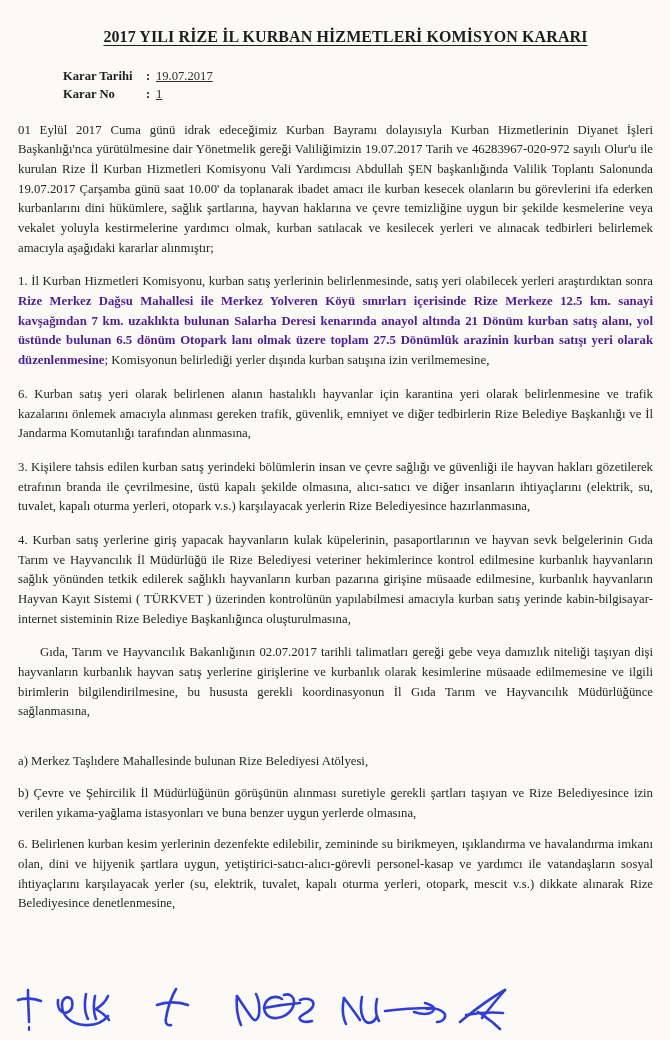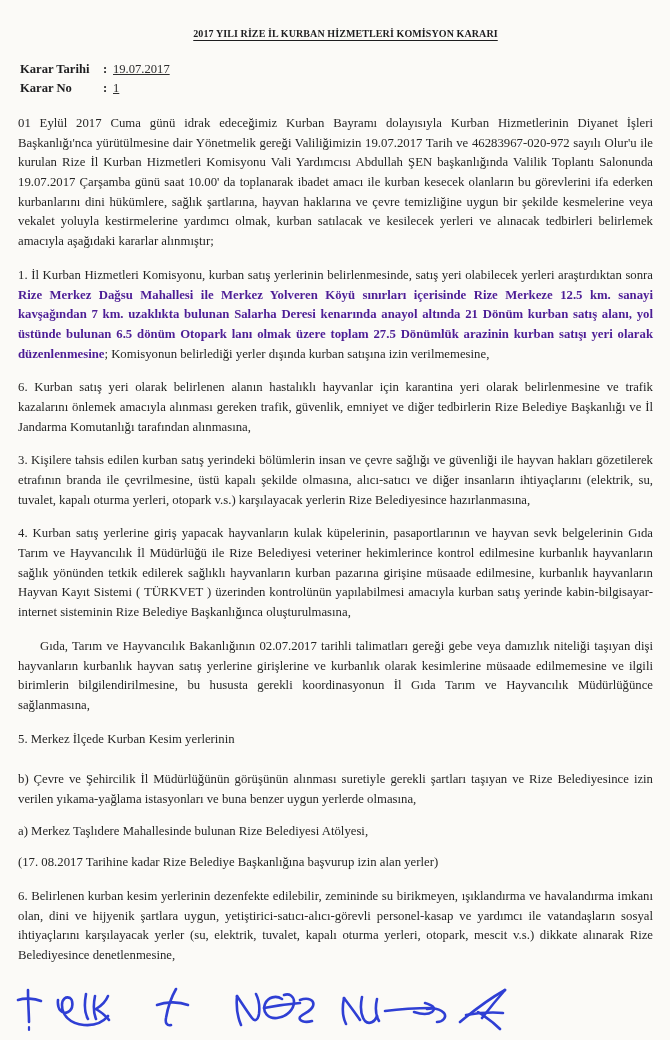--- a/index.html
+++ b/index.html
@@ -22,21 +22,21 @@
     width: 670px;
     height: 1040px;
     box-sizing: border-box;
     padding: 0 17px 0 18px;
   }
 
   
   .doc-title {
     text-align: center;
     font-weight: bold;
-    font-size: 10px;
+    font-size: 16px;
     letter-spacing: 0.1px;
     color: #1d1d1f;
     text-decoration: underline;
     text-underline-offset: 3px;
     text-decoration-thickness: 1.3px;
     margin: 0;
     padding-top: 28px;
     padding-left: 42px;
     padding-right: 22px;
     line-height: 1.1;
@@ -46,20 +46,21 @@
   .meta-block {
     margin-top: 21px;
     margin-left: 2px;
     font-size: 12.6px;
     line-height: 1.47;
   }
   .meta-row {
     display: flex;
     align-items: baseline;
     white-space: pre;
+    margin-left: 43px;
   }
   .meta-label {
     font-weight: bold;
     width: 83px;
     display: inline-block;
     color: #1d1d1f;
   }
   .meta-colon {
     font-weight: bold;
     width: 10px;
@@ -137,29 +138,27 @@
     <p class="para"><span>1. İl Kurban Hizmetleri Komisyonu, kurban satış yerlerinin belirlenmesinde, satış yeri olabilecek yerleri araştırdıktan sonra </span><b>Rize Merkez Dağsu Mahallesi ile Merkez Yolveren Köyü sınırları içerisinde Rize Merkeze 12.5 km. sanayi kavşağından 7 km. uzaklıkta bulunan Salarha Deresi kenarında anayol altında 21 Dönüm kurban satış alanı, yol üstünde bulunan 6.5 dönüm Otopark lanı olmak üzere toplam 27.5 Dönümlük arazinin kurban satışı yeri olarak düzenlenmesine</b><span>; Komisyonun belirlediği yerler dışında kurban satışına izin verilmemesine,</span></p>
 
     <p class="para">6. Kurban satış yeri olarak belirlenen alanın hastalıklı hayvanlar için karantina yeri olarak belirlenmesine ve trafik kazalarını önlemek amacıyla alınması gereken trafik, güvenlik, emniyet ve diğer tedbirlerin Rize Belediye Başkanlığı ve İl Jandarma Komutanlığı tarafından alınmasına,</p>
 
     <p class="para">3. Kişilere tahsis edilen kurban satış yerindeki bölümlerin insan ve çevre sağlığı ve güvenliği ile hayvan hakları gözetilerek etrafının branda ile çevrilmesine, üstü kapalı şekilde olmasına, alıcı-satıcı ve diğer insanların ihtiyaçlarını (elektrik, su, tuvalet, kapalı oturma yerleri, otopark v.s.) karşılayacak yerlerin Rize Belediyesince hazırlanmasına,</p>
 
     <p class="para">4. Kurban satış yerlerine giriş yapacak hayvanların kulak küpelerinin, pasaportlarının ve hayvan sevk belgelerinin Gıda Tarım ve Hayvancılık İl Müdürlüğü ile Rize Belediyesi veteriner hekimlerince kontrol edilmesine kurbanlık hayvanların sağlık yönünden tetkik edilerek sağlıklı hayvanların kurban pazarına girişine müsaade edilmesine, kurbanlık hayvanların Hayvan Kayıt Sistemi ( TÜRKVET ) üzerinden kontrolünün yapılabilmesi amacıyla kurban satış yerinde kabin-bilgisayar- internet sisteminin Rize Belediye Başkanlığınca oluşturulmasına,</p>
 
     <p class="para indent">Gıda, Tarım ve Hayvancılık Bakanlığının 02.07.2017 tarihli talimatları gereği gebe veya damızlık niteliği taşıyan dişi hayvanların kurbanlık hayvan satış yerlerine girişlerine ve kurbanlık olarak kesimlerine müsaade edilmemesine ve ilgili birimlerin bilgilendirilmesine, bu hususta gerekli koordinasyonun İl Gıda Tarım ve Hayvancılık Müdürlüğünce sağlanmasına,</p>
 
-    <p class="para tight">5. Merkez İlçede Kurban Kesim yerlerinin</p>
 
     <div class="gap-sm"></div>
 
+    <p class="para tight">a) Merkez Taşlıdere Mahallesinde bulunan Rize Belediyesi Atölyesi,</p>
+
     <p class="para tight">b) Çevre ve Şehircilik İl Müdürlüğünün görüşünün alınması suretiyle gerekli şartları taşıyan ve Rize Belediyesince izin verilen yıkama-yağlama istasyonları ve buna benzer uygun yerlerde olmasına,</p>
 
-    <p class="para tight">a) Merkez Taşlıdere Mahallesinde bulunan Rize Belediyesi Atölyesi,</p>
-
-    <p class="para">(17. 08.2017 Tarihine kadar Rize Belediye Başkanlığına başvurup izin alan yerler)</p>
 
     <p class="para">6. Belirlenen kurban kesim yerlerinin dezenfekte edilebilir, zemininde su birikmeyen, ışıklandırma ve havalandırma imkanı olan, dini ve hijyenik şartlara uygun, yetiştirici-satıcı-alıcı-görevli personel-kasap ve yardımcı ile vatandaşların sosyal ihtiyaçlarını karşılayacak yerler (su, elektrik, tuvalet, kapalı oturma yerleri, otopark, mescit v.s.) dikkate alınarak Rize Belediyesince denetlenmesine,</p>
 
   </div>
 
   <div class="signature-area">
     <svg width="670" height="62" viewBox="0 0 670 62" fill="none" xmlns="http://www.w3.org/2000/svg" aria-hidden="true">
       <g stroke="#2f3fd4" stroke-width="2.6" stroke-linecap="round" stroke-linejoin="round" fill="none">
 
         <g>

